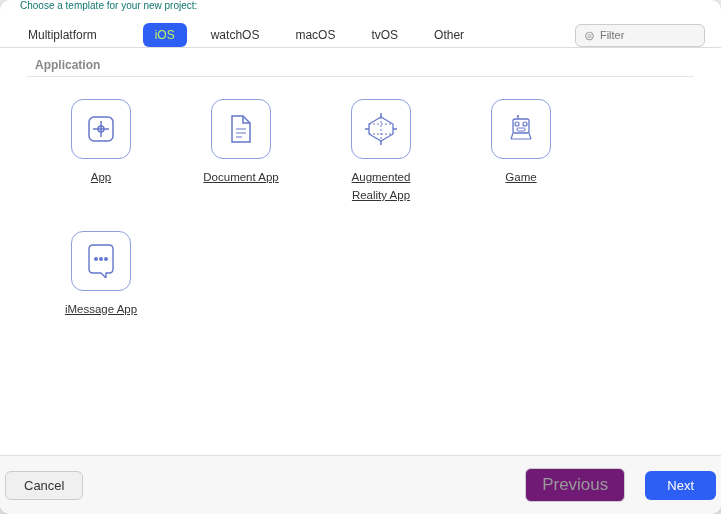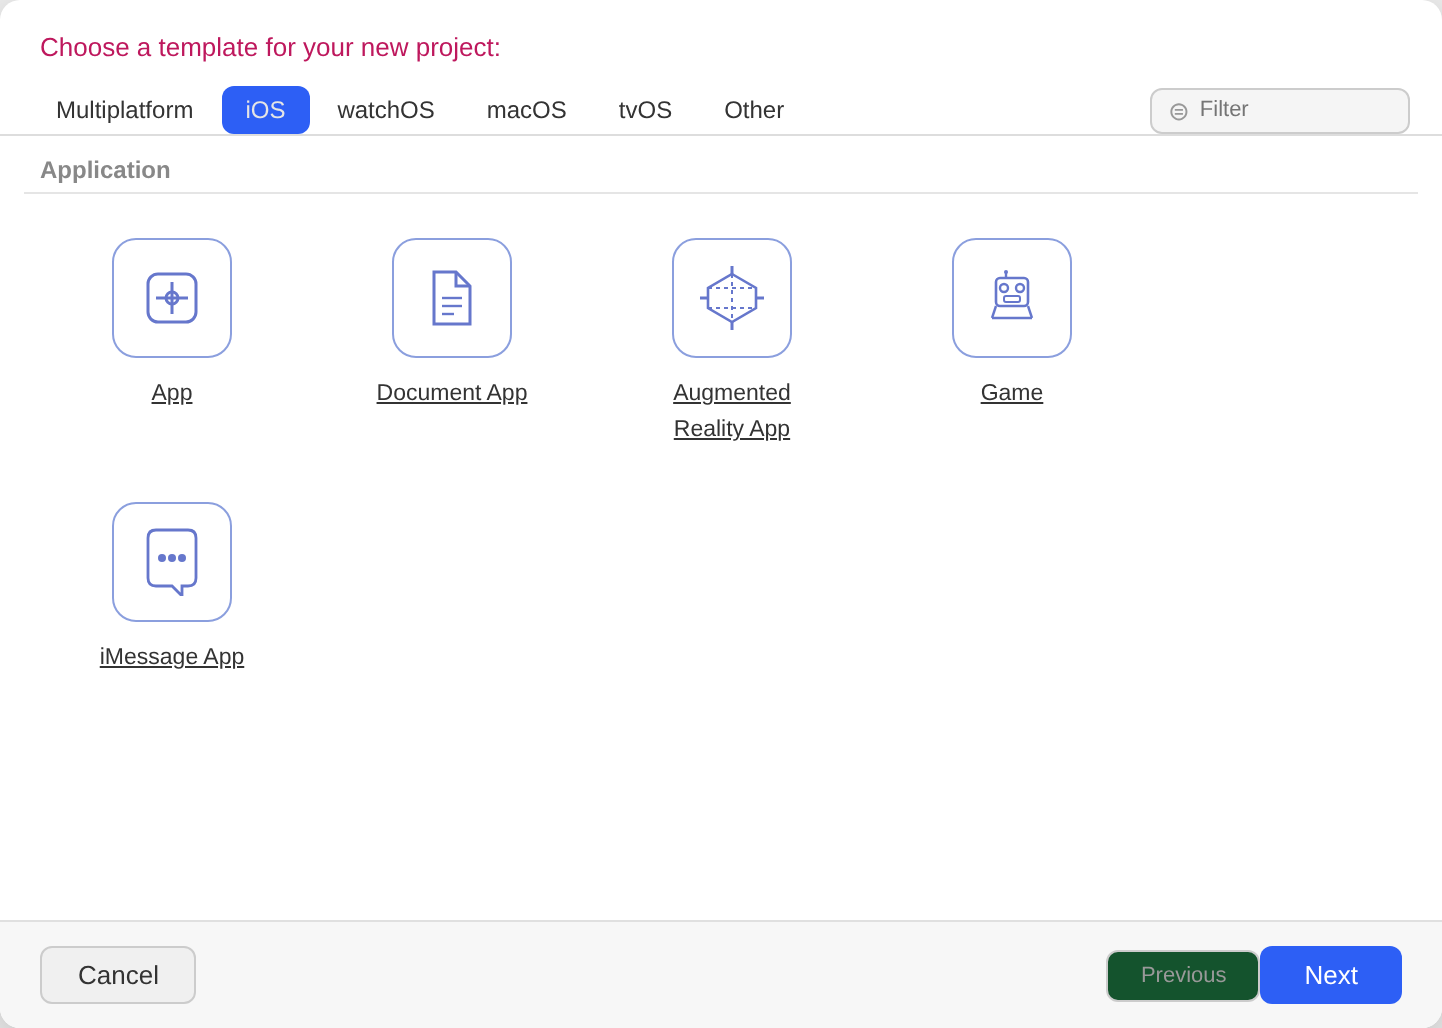--- a/index.html
+++ b/index.html
@@ -16,45 +16,46 @@
       width: 721px;
       height: 514px;
       background: #ffffff;
       border-radius: 10px;
       box-shadow: 0 8px 32px rgba(0,0,0,0.25);
       display: flex;
       flex-direction: column;
       overflow: hidden;
     }
     .dialog-header {
-      padding: 16px 20px 8px 20px;
-      font-size: 13px;
-      color: #be185d;
+      padding: 0 20px 8px 20px;
+      font-size: 10px;
+      color: #0f766e;
     }
     .tabs-bar {
       display: flex;
       align-items: center;
       padding: 4px 16px 0 16px;
       border-bottom: 1px solid #ddd;
-      gap: 2px;
+      gap: 12px;
     }
     .tab {
       padding: 5px 12px;
       font-size: 12px;
       color: #333;
       cursor: pointer;
       border-radius: 5px 5px 0 0;
       border: none;
       background: none;
       outline: none;
     }
     .tab.active {
       background: #2d5ff5;
-      color: #e5e5e5;
-      border-radius: 6px;
+      color: #bef264;
+      border-radius: 6px;
+      margin-left: 22px;
     }
     .filter-box {
       margin-left: auto;
       display: flex;
       align-items: center;
       background: #f5f5f5;
       border: 1px solid #ccc;
       border-radius: 6px;
       padding: 3px 8px;
       gap: 5px;
@@ -68,21 +69,21 @@
       border: none;
       background: transparent;
       font-size: 11px;
       color: #999;
       outline: none;
       width: 90px;
     }
     .content-area {
       flex: 1;
       overflow-y: auto;
-      padding: 0 12px;
+      padding: 0 27px;
     }
     .section-label {
       font-size: 12px;
       font-weight: 600;
       color: #888;
       padding: 10px 8px 4px 8px;
       border-bottom: 1px solid #e5e5e5;
       margin-bottom: 4px;
     }
     .template-grid {
@@ -118,41 +119,41 @@
       text-align: center;
       line-height: 1.3;
       text-decoration: underline;
     }
     .item-label-box {
       text-align: center;
     }
     .footer {
       display: flex;
       align-items: center;
-      padding: 12px 20px;
+      padding: 12px 5px;
       border-top: 1px solid #e0e0e0;
       background: #f7f7f7;
-      gap: 0;
+      gap: 20px;
     }
     .btn-cancel {
       border: 1px solid #ccc;
       background: #f0f0f0;
       border-radius: 6px;
       padding: 6px 18px;
       font-size: 13px;
       cursor: pointer;
       color: #333;
     }
     .spacer { flex: 1; }
     .btn-prev {
       border: 1px solid #ccc;
-      background: #14532d;
+      background: #701a75;
       border-radius: 6px;
       padding: 6px 16px;
-      font-size: 11px;
+      font-size: 17px;
       cursor: pointer;
       color: #999;
     }
     .btn-next {
       background: #2d5ff5;
       color: #fff;
       border: none;
       border-radius: 6px;
       padding: 7px 22px;
       font-size: 13px;

